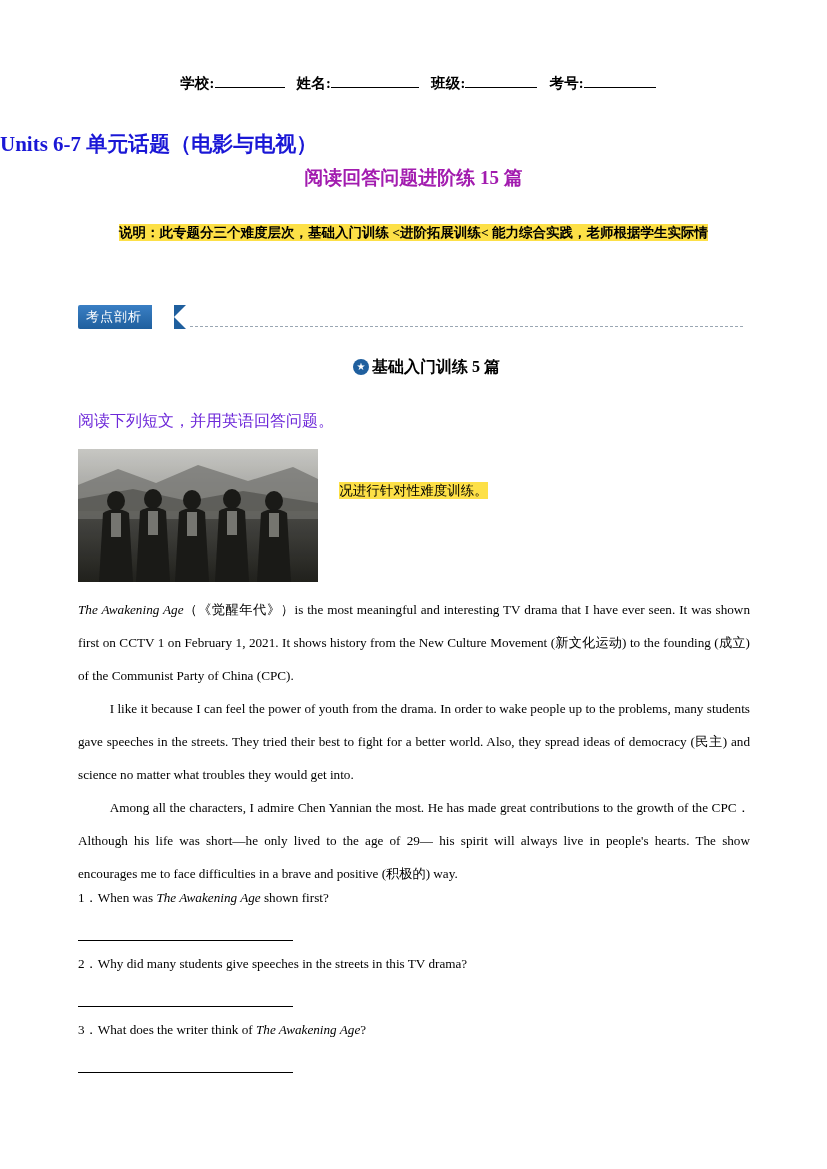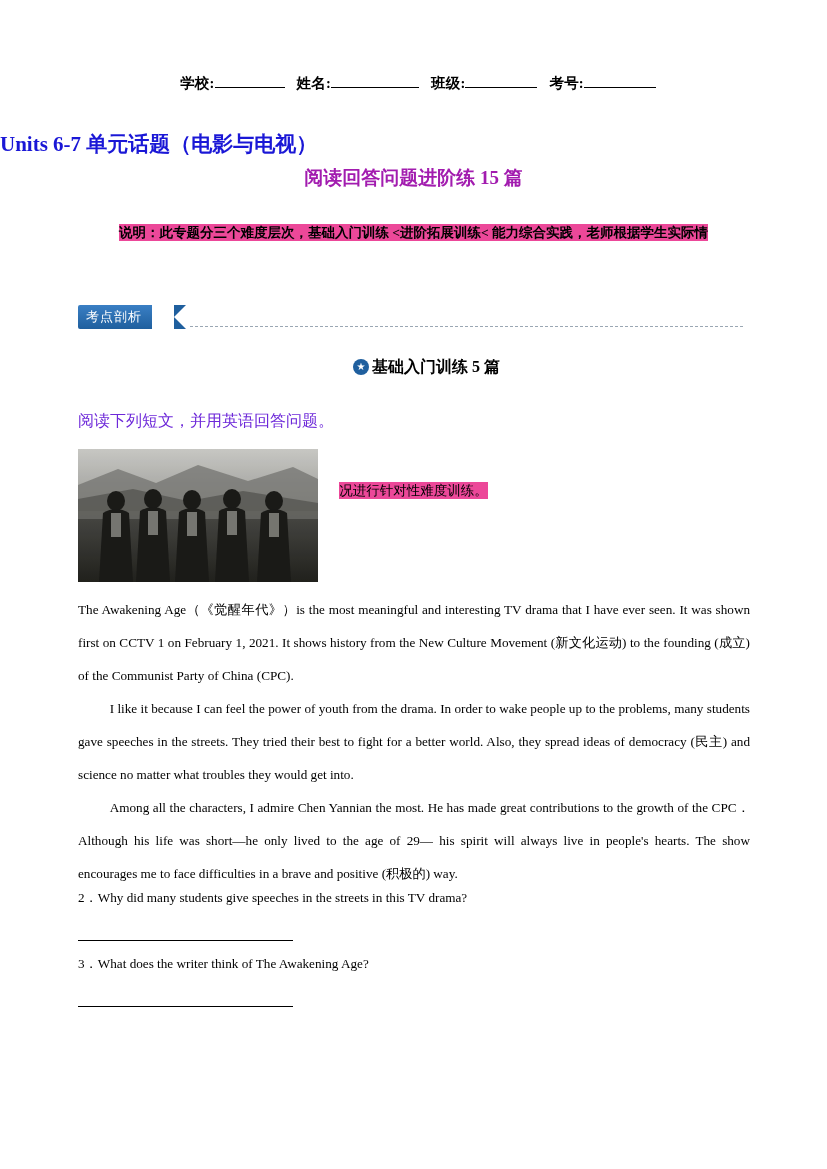--- a/index.html
+++ b/index.html
@@ -81,21 +81,21 @@
     top: 219px;
     left: 82px;
     width: 663px;
     text-align: center;
     font-size: 13.5px;
     font-weight: bold;
     color: #000;
     line-height: 27px;
   }
   .note .hl {
-    background: #ec4899;
+    background: #fde047;
     padding: 1px 0;
   }
   .note-l2 {
     position: absolute;
     top: 258px;
     left: 0;
     width: 663px;
     text-align: center;
     font-size: 13.5px;
     font-weight: normal;
@@ -201,21 +201,21 @@
     width: 672px;
     font-size: 13.2px;
     line-height: 33px;
     text-align: justify;
     color: #000;
   }
   .passage p {
     margin: 0;
   }
   .passage p.indent { text-indent: 2.4em; }
-  .it { }
+  .it { font-style: italic; }
 
   
   .questions {
     position: absolute;
     top: 887px;
     left: 78px;
     width: 672px;
     font-size: 13.2px;
     color: #000;
   }
@@ -303,20 +303,24 @@
   </div>
 
   <div class="passage">
     <p><span class="it">The Awakening Age</span><span>（《觉醒年代》）is the most meaningful and interesting TV drama that I have ever seen. It was shown first on CCTV 1 on February 1, 2021. It shows history from the New Culture Movement (新文化运动) to the founding (成立) of the Communist Party of China (CPC).</span></p>
     <p class="indent">I like it because I can feel the power of youth from the drama. In order to wake people up to the problems, many students gave speeches in the streets. They tried their best to fight for a better world. Also, they spread ideas of democracy (民主) and science no matter what troubles they would get into.</p>
     <p class="indent">Among all the characters, I admire Chen Yannian the most. He has made great contributions to the growth of the CPC．  Although his life was short—he only lived to the age of 29— his spirit will always live in people's hearts. The show encourages me to face difficulties in a brave and positive (积极的) way.</p>
   </div>
 
   <div class="questions">
     <div class="q-item">
+      <div class="q-text"><span>1．</span><span>When was </span><span class="it">The Awakening Age</span><span> shown first?</span></div>
+      <div class="answer-line"></div>
+    </div>
+    <div class="q-item">
       <div class="q-text"><span>2．</span><span>Why did many students give speeches in the streets in this TV drama?</span><span class="it"></span><span></span></div>
       <div class="answer-line"></div>
     </div>
     <div class="q-item">
       <div class="q-text"><span>3．</span><span>What does the writer think of </span><span class="it">The Awakening Age</span><span>?</span></div>
       <div class="answer-line"></div>
     </div>
   </div>
 
 </div>

